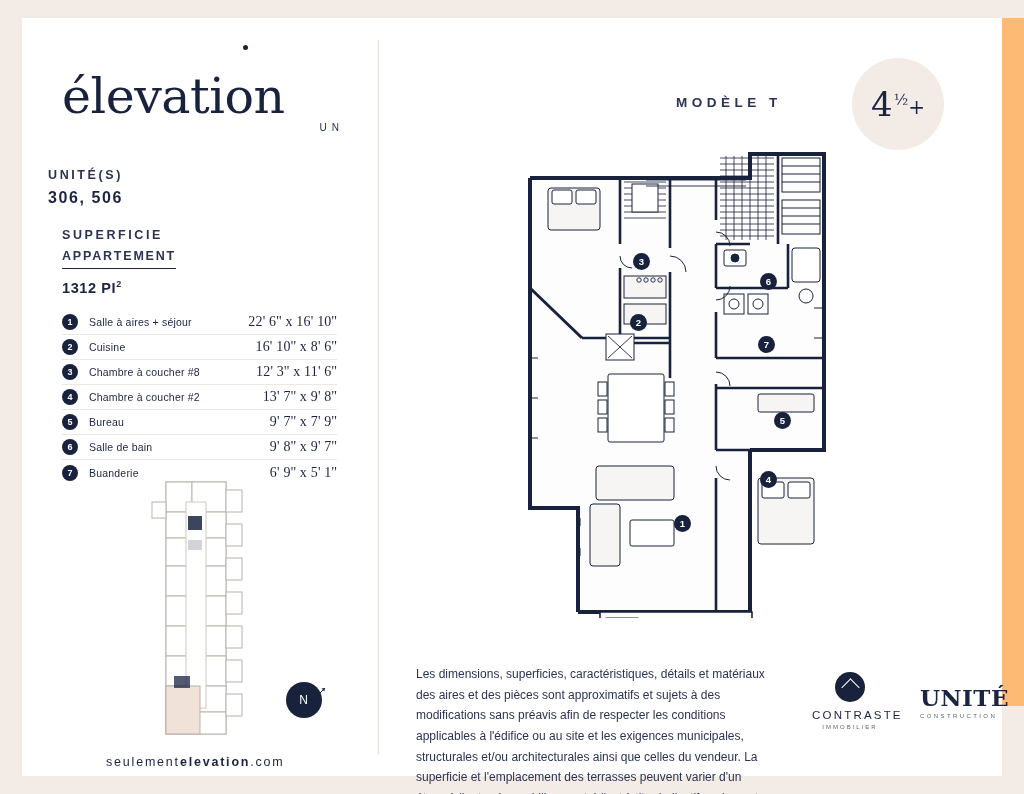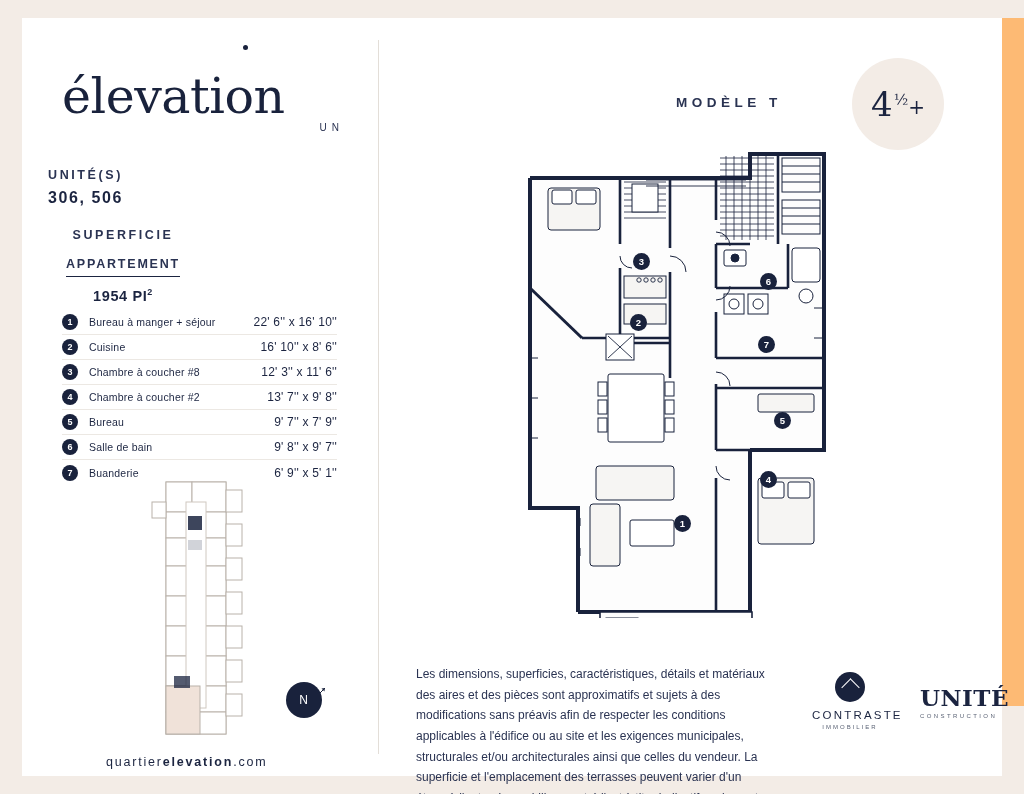--- a/index.html
+++ b/index.html
@@ -67,22 +67,22 @@
 
   
   .block-label {
     font-size: 12.5px; letter-spacing: 2.6px; color: #2a3352; font-weight: 700;
   }
   .unites { position: absolute; left: 48px; top: 168px; }
   .unites .val {
     margin-top: 7px; font-size: 16px; letter-spacing: 1.6px;
     font-weight: 700; color: #1b2440;
   }
-  .superficie { position: absolute; left: 62px; top: 228px; text-align: center; }
-  .sf-row { display: flex; margin-top: 12px; }
+  .superficie { position: absolute; left: 62px; top: 228px; }
+  .sf-row { display: flex; margin-top: 4px; }
   .sf-col { width: 122px; }
   .sf-head {
     font-size: 12.5px; letter-spacing: 1.8px; font-weight: 700; color: #2a3352;
     padding-bottom: 5px; border-bottom: 1.6px solid #1b2440; display: inline-block;
   }
   .sf-val { margin-top: 10px; font-size: 14.5px; font-weight: 700; letter-spacing: .6px;}
   .sf-val sup { font-size: 9px; }
 
   
   .legend { position: absolute; left: 62px; top: 310px; width: 275px; }
@@ -95,22 +95,23 @@
     width: 16px; height: 16px; border-radius: 50%;
     background: #19223c; color: #fff;
     font-size: 9px; line-height: 16px; text-align: center;
     flex: 0 0 16px; font-weight: 700;
   }
   .legend-name {
     margin-left: 11px; font-size: 10.5px; color: #1b2440; flex: 1 1 auto;
     letter-spacing: .2px;
   }
   .legend-dim {
-    font-size: 12px; color: #1b2440; letter-spacing: .2px; text-align: left;
+    font-size: 14px; color: #1b2440; letter-spacing: .2px; text-align: left;
     white-space: nowrap;
+    font-family: Liberation Serif, serif;
   }
 
   
   .siteplan {
     position: absolute; left: 148px; top: 480px; width: 112px; height: 260px;
   }
   .siteplan svg { display: block; }
 
   
   .compass {
@@ -218,29 +219,29 @@
   <div class="unites">
     <div class="block-label">UNITÉ(S)</div>
     <div class="val">306, 506</div>
   </div>
 
   <div class="superficie">
     <div class="block-label">SUPERFICIE</div>
     <div class="sf-row">
       <div class="sf-col">
         <span class="sf-head">APPARTEMENT</span>
-        <div class="sf-val"><span>1954 PI</span><sup>2</sup></div>
+        <div class="sf-val"><span>1312 PI</span><sup>2</sup></div>
       </div>
     </div>
   </div>
 
   <div class="legend" id="legend-list">
       <div class="legend-row">
         <span class="bullet">1</span>
-        <span class="legend-name">Bureau à manger + séjour</span>
+        <span class="legend-name">Salle à aires + séjour</span>
         <span class="legend-dim">22' 6'' x 16' 10''</span>
       </div>
       <div class="legend-row">
         <span class="bullet">2</span>
         <span class="legend-name">Cuisine</span>
         <span class="legend-dim">16' 10'' x 8' 6''</span>
       </div>
       <div class="legend-row">
         <span class="bullet">3</span>
         <span class="legend-name">Chambre à coucher #8</span>
@@ -303,21 +304,21 @@
 
   <div class="compass">
     <div class="n">N</div>
     <svg class="needle" viewBox="0 0 14 14">
       <path d="M1 13 L12 2" stroke="#19223c" stroke-width="1"></path>
       <path d="M12 2 L8.5 2.6 L11.4 5.5 Z" fill="#19223c"></path>
     </svg>
   </div>
 
   <div class="website">
-    <span>quartier</span><b>elevation</b><span>.com</span>
+    <span>seulement</span><b>elevation</b><span>.com</span>
   </div>
 
   <div class="modele">MODÈLE T</div>
   <div class="badge">
     <div class="badge-text">
       <span class="badge-num">4</span>
       <span class="badge-frac">½</span>
       <span class="badge-plus">+</span>
     </div>
   </div>

